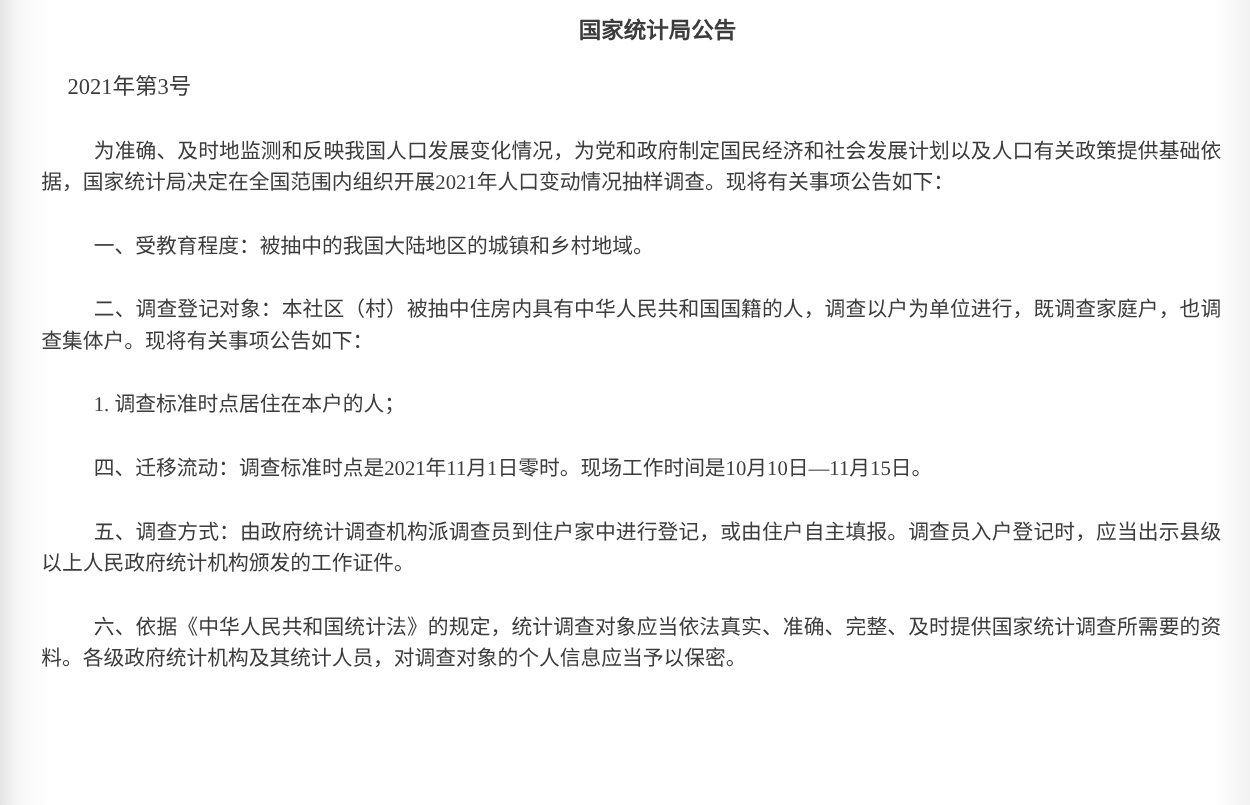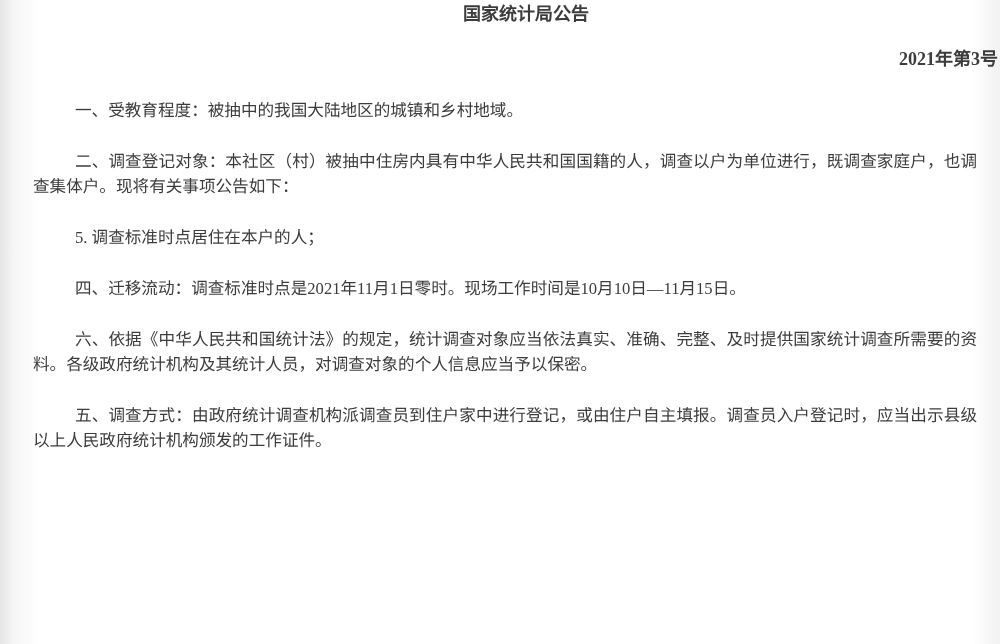--- a/index.html
+++ b/index.html
@@ -13,63 +13,64 @@
     font-family: "Liberation Serif", "DejaVu Serif", serif;
     color: #3c3c3c;
     background: linear-gradient(to right,
       #e5e5e5 0px, #f6f6f6 14px, #ffffff 40px,
       #ffffff 972px, #f5f5f5 992px, #f2f2f2 1000px);
   }
   .page {
     box-sizing: border-box;
     width: 1000px;
     height: 644px;
-    padding: 2px 23px 0 33px;
+    padding: 12px 23px 0 33px;
   }
   .doc-title {
     margin: 0 0 20px 0;
     font-size: 18px;
     line-height: 25px;
     font-weight: bold;
     text-align: center;
     position: relative;
     left: 21px;
   }
   .doc-number {
     margin: 0 0 26px 0;
     font-size: 18px;
     line-height: 25px;
-    font-weight: bold;
-    text-align: right;
+    font-weight: normal;
+    text-align: left;
     position: relative;
     left: 21px;
   }
   p.body-para {
     margin: 0 0 26px 0;
     font-size: 16.6px;
     line-height: 25px;
     text-indent: 42px;
     text-align: justify;
     word-break: break-all;
   }
 </style>
 </head>
 <body>
 
 <div class="page">
   <h1 class="doc-title">国家统计局公告</h1>
   <div class="doc-number">2021年第3号</div>
 
+  <p class="body-para">为准确、及时地监测和反映我国人口发展变化情况，为党和政府制定国民经济和社会发展计划以及人口有关政策提供基础依据，国家统计局决定在全国范围内组织开展2021年人口变动情况抽样调查。现将有关事项公告如下：</p>
 
   <p class="body-para">一、受教育程度：被抽中的我国大陆地区的城镇和乡村地域。</p>
 
   <p class="body-para">二、调查登记对象：本社区（村）被抽中住房内具有中华人民共和国国籍的人，调查以户为单位进行，既调查家庭户，也调查集体户。现将有关事项公告如下：</p>
 
-  <p class="body-para">5. 调查标准时点居住在本户的人；</p>
+  <p class="body-para">1. 调查标准时点居住在本户的人；</p>
 
 
 
   <p class="body-para">四、迁移流动：调查标准时点是2021年11月1日零时。现场工作时间是10月10日—11月15日。</p>
 
+  <p class="body-para">五、调查方式：由政府统计调查机构派调查员到住户家中进行登记，或由住户自主填报。调查员入户登记时，应当出示县级以上人民政府统计机构颁发的工作证件。</p>
+
   <p class="body-para">六、依据《中华人民共和国统计法》的规定，统计调查对象应当依法真实、准确、完整、及时提供国家统计调查所需要的资料。各级政府统计机构及其统计人员，对调查对象的个人信息应当予以保密。</p>
-
-  <p class="body-para">五、调查方式：由政府统计调查机构派调查员到住户家中进行登记，或由住户自主填报。调查员入户登记时，应当出示县级以上人民政府统计机构颁发的工作证件。</p>
 </div>
 
 </body></html>

